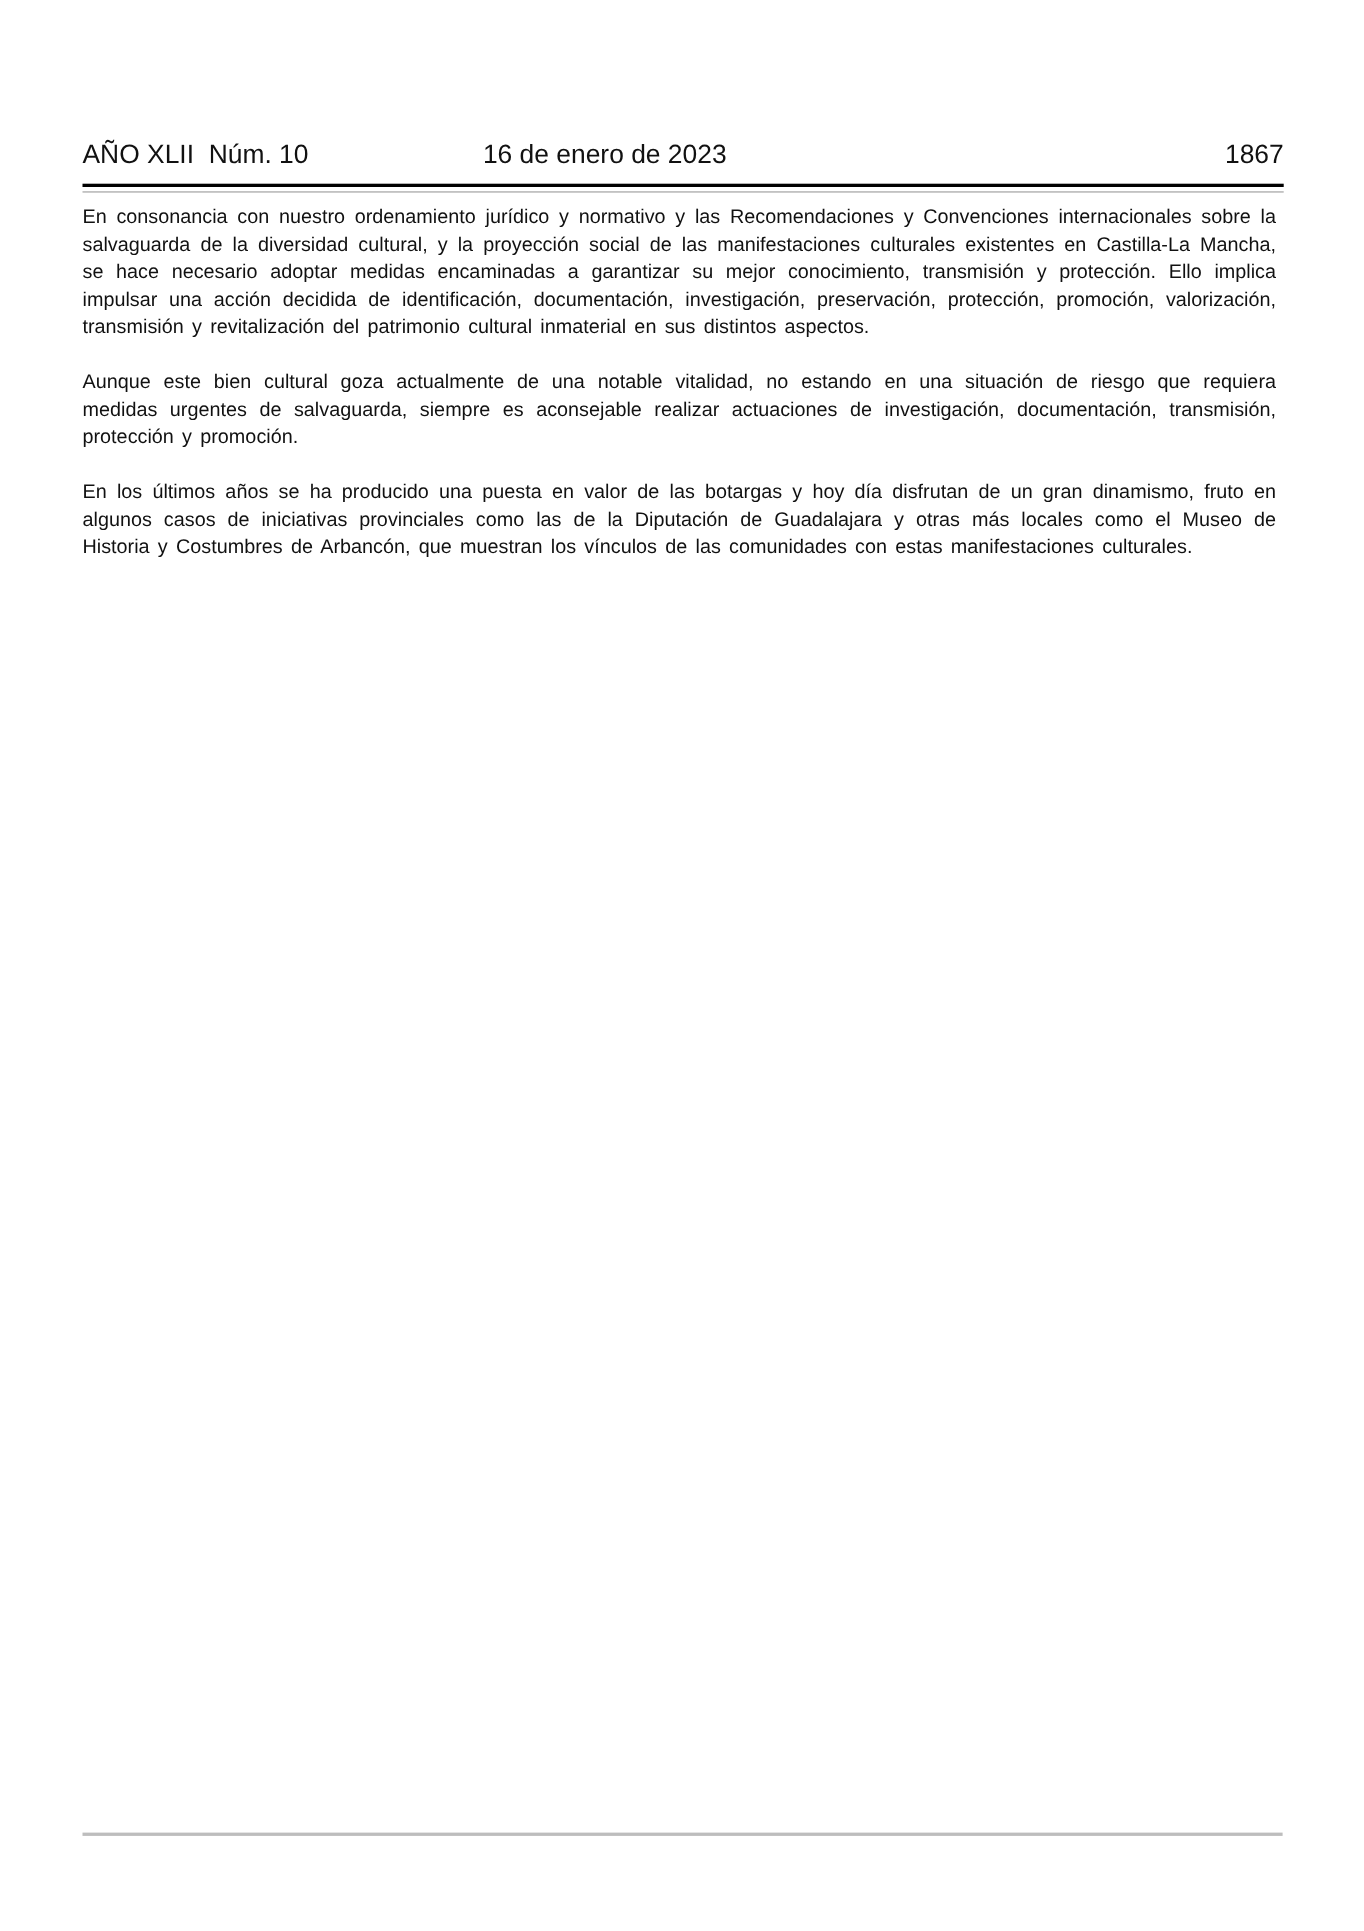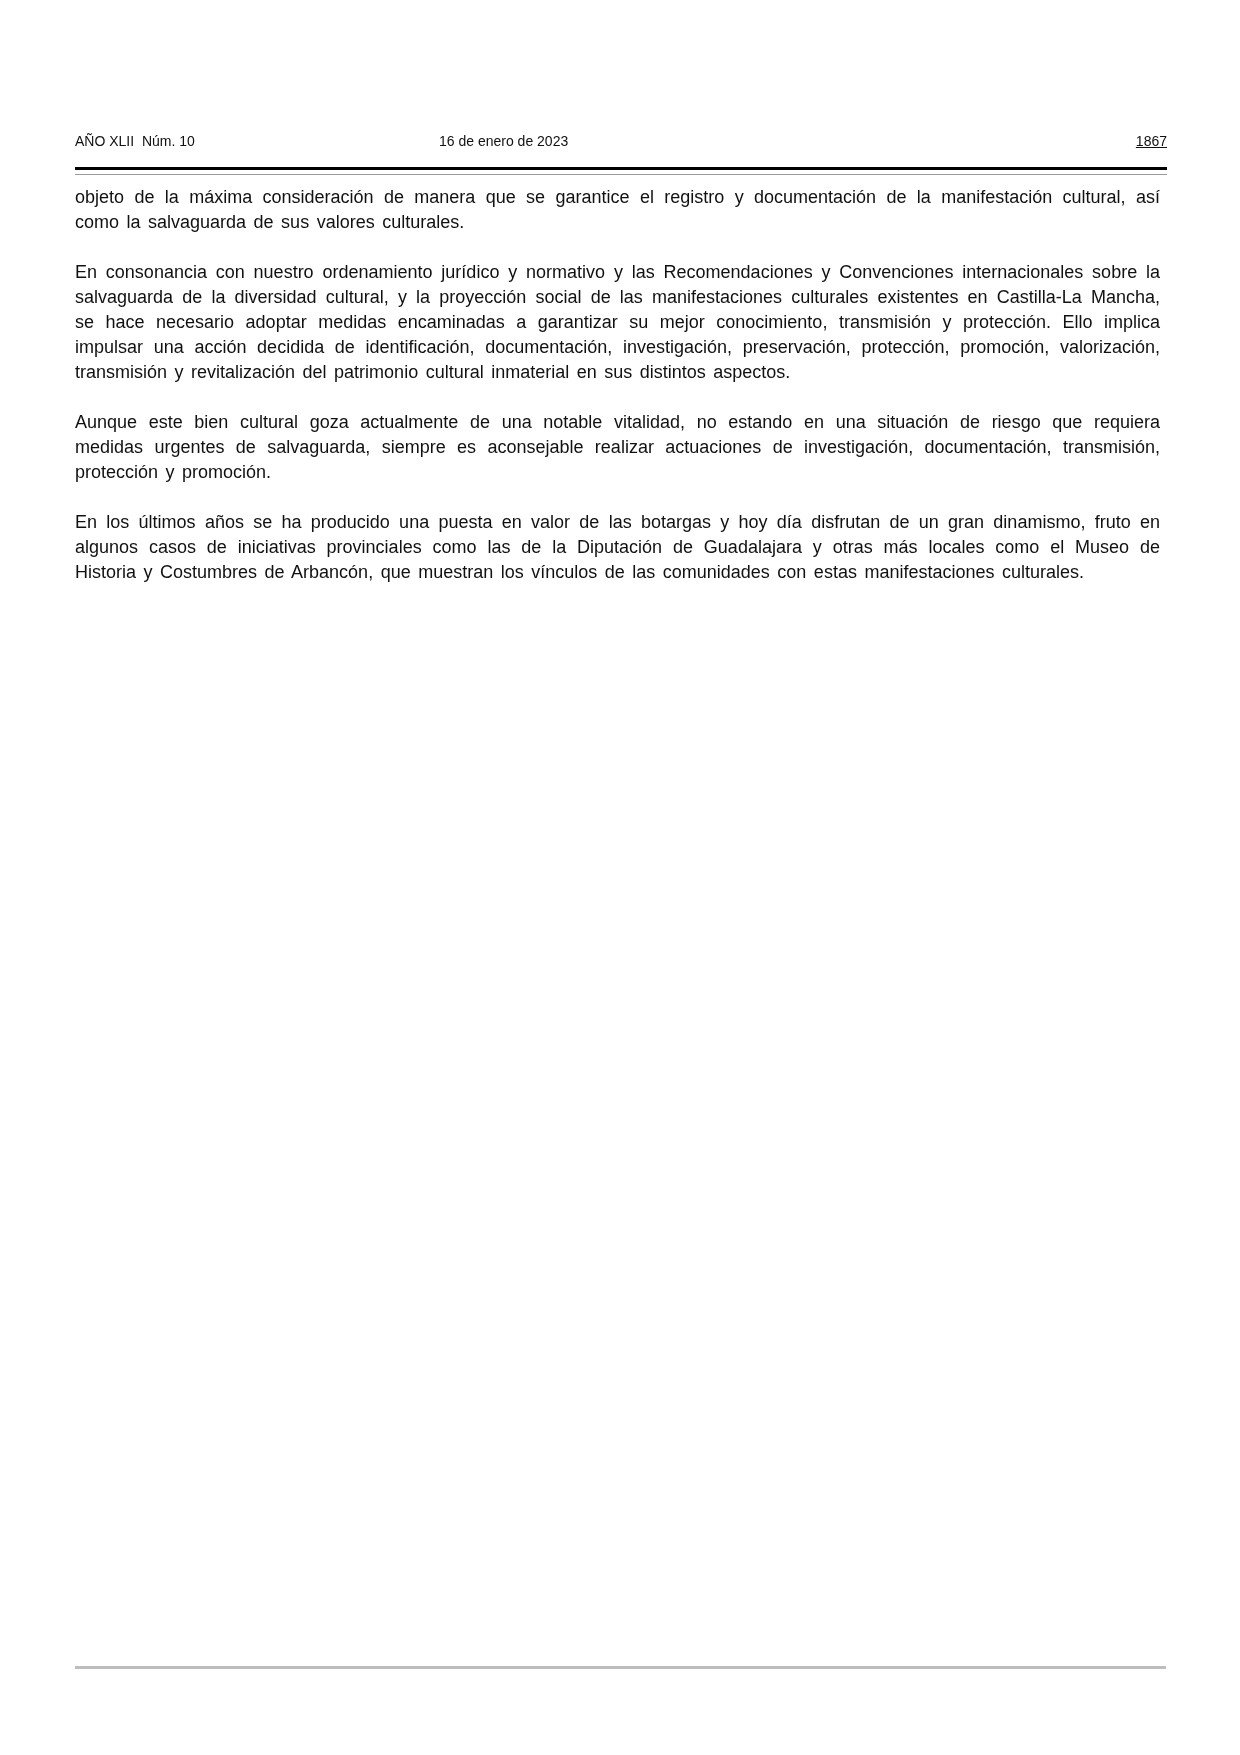--- a/index.html
+++ b/index.html
@@ -17,27 +17,27 @@
     font-family: "Liberation Sans", "DejaVu Sans", sans-serif;
     overflow: hidden;
   }
   .header-row {
     position: absolute;
     left: 75px;
     top: 130px;
     width: 1092px;
     display: flex;
     align-items: baseline;
-    font-size: 14px;
+    font-size: 24px;
     line-height: 22px;
     color: #111111;
   }
   .header-left  { flex: 1; text-align: left;  white-space: pre; }
   .header-center{ flex: 1; text-align: left; white-space: nowrap; }
-  .header-right { flex: 1; text-align: right; text-decoration: underline; }
+  .header-right { flex: 1; text-align: right; }
   .rule {
     position: absolute;
     left: 75px;
     width: 1092px;
   }
   .rule-thick { top: 167px; height: 3px; background: #000000; }
   .rule-thin  { top: 174px; height: 1px; background: #9a9a9a; }
   .body-text {
     position: absolute;
     left: 75px;
@@ -70,21 +70,20 @@
   <div class="header-row">
     <span class="header-left">AÑO XLII  Núm. 10</span>
     <span class="header-center">16 de enero de 2023</span>
     <span class="header-right">1867</span>
   </div>
 
   <div class="rule rule-thick"></div>
   <div class="rule rule-thin"></div>
 
   <main class="body-text">
-    <p class="para">objeto de la máxima consideración de manera que se garantice el registro y documentación de la manifestación cultural, así como la salvaguarda de sus valores culturales.</p>
     <p class="para">En consonancia con nuestro ordenamiento jurídico y normativo y las Recomendaciones y Convenciones internacionales sobre la salvaguarda de la diversidad cultural, y la proyección social de las manifestaciones culturales existentes en Castilla-La Mancha, se hace necesario adoptar medidas encaminadas a garantizar su mejor conocimiento, transmisión y protección. Ello implica impulsar una acción decidida de identificación, documentación, investigación, preservación, protección, promoción, valorización, transmisión y revitalización del patrimonio cultural inmaterial en sus distintos aspectos.</p>
     <p class="para">Aunque este bien cultural goza actualmente de una notable vitalidad, no estando en una situación de riesgo que requiera medidas urgentes de salvaguarda, siempre es aconsejable realizar actuaciones de investigación, documentación, transmisión, protección y promoción.</p>
     <p class="para">En los últimos años se ha producido una puesta en valor de las botargas y hoy día disfrutan de un gran dinamismo, fruto en algunos casos de iniciativas provinciales como las de la Diputación de Guadalajara y otras más locales como el Museo de Historia y Costumbres de Arbancón, que muestran los vínculos de las comunidades con estas manifestaciones culturales.</p>
   </main>
 
   <div class="footer-rule"></div>
 
 </div>
 
 </body></html>

